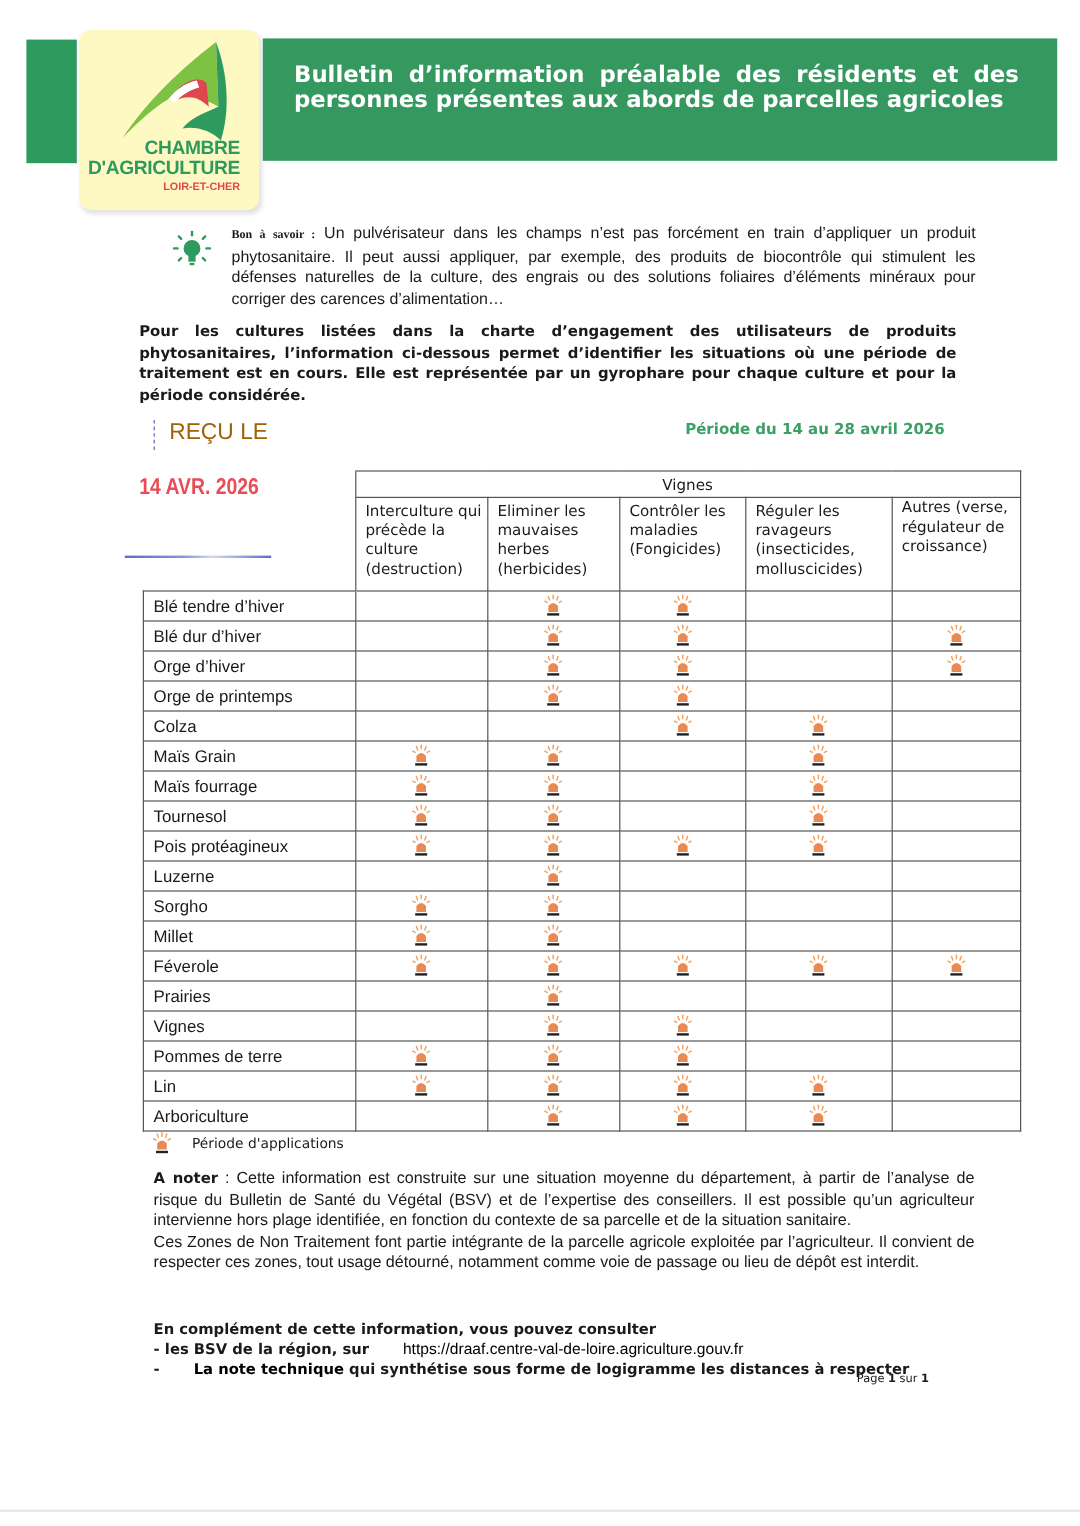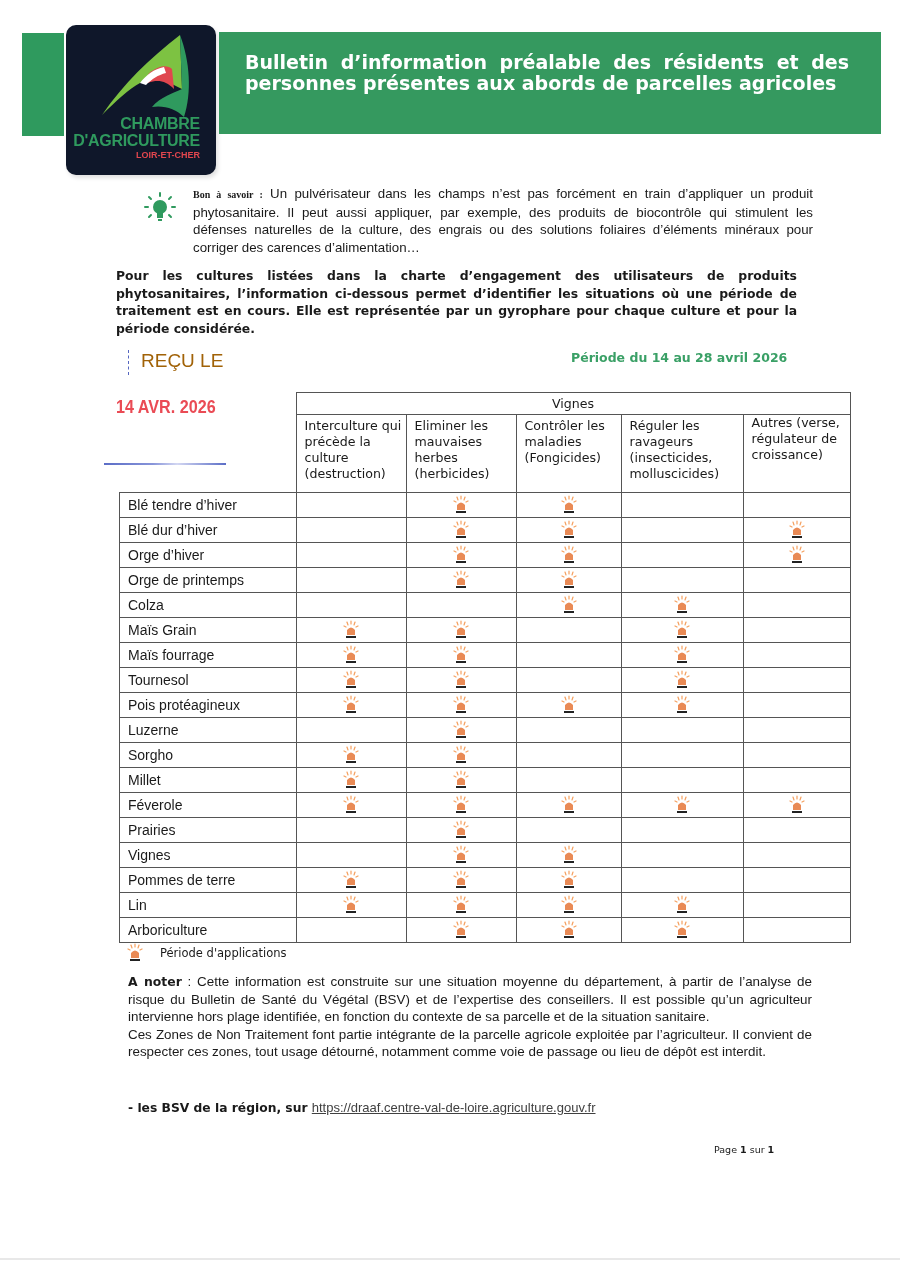--- a/index.html
+++ b/index.html
@@ -1,21 +1,21 @@
 <!DOCTYPE html>
 <html><head>
 <meta charset="utf-8">
 <style>
   html, body { margin:0; padding:0; background:#ffffff; }
   body { width:900px; height:1272px; position:relative; overflow:hidden; font-family:"DejaVu Sans", sans-serif; color:#1a1a1a; }
   .abs { position:absolute; }
 
   
   .left-bar { left:22px; top:33px; width:42px; height:103px; background:#2f9a5e; }
-  .logo-card { left:66px; top:25px; width:150px; height:150px; background:#0f172a; border-radius:10px; box-shadow: 2px 3px 4px rgba(0,0,0,0.12); }
+  .logo-card { left:66px; top:25px; width:150px; height:150px; background:#fef9c3; border-radius:10px; box-shadow: 2px 3px 4px rgba(0,0,0,0.12); }
   .logo-svg { position:absolute; left:28px; top:6px; width:100px; height:92px; }
   .logo-t1, .logo-t2 { position:absolute; right:16px; font-family:"Liberation Sans", sans-serif; font-weight:bold; color:#2f9a5e; letter-spacing:-0.3px; }
   .logo-t1 { top:90px; font-size:16px; }
   .logo-t2 { top:107px; font-size:16px; }
   .logo-t3 { position:absolute; right:16px; top:125px; font-family:"Liberation Sans", sans-serif; font-weight:bold; font-size:9px; color:#e0464e; }
   .title-band { left:219px; top:32px; width:662px; height:102px; background:#35995f; }
   .title-text { position:absolute; left:26px; top:20px; width:604px; color:#fff; font-weight:bold; font-size:19px; line-height:21px; text-align:justify; text-align-last:left; }
 
   
   .bulb { left:144px; top:192px; width:32px; height:32px; }
@@ -46,21 +46,21 @@
   td.cell { text-align:center; vertical-align:middle; }
   .gyro { display:inline-block; width:18px; height:20px; vertical-align:middle; }
 
   .legend-icon { left:125px; top:943px; width:20px; height:20px; }
   .legend-text { left:160px; top:946px; font-size:11.5px; }
 
   .note { left:128px; top:973px; width:684px; font-family:"Liberation Sans", sans-serif; font-size:13.4px; line-height:17.6px; text-align:justify; }
   .note b { font-family:"DejaVu Sans", sans-serif; font-size:12.4px; }
 
   .more { left:128px; top:1100px; width:684px; font-weight:bold; font-size:12.3px; line-height:16.4px; }
-  .more a { color:#404040; font-weight:normal; text-decoration:underline; font-family:"Liberation Sans", sans-serif; font-size:13px; }
+  .more a { color:#000000; font-weight:normal; font-family:"Liberation Sans", sans-serif; font-size:13px;margin-left:24px; }
   .more a.bold { font-weight:bold; font-family:"DejaVu Sans", sans-serif; font-size:12.3px; }
 
   .pager { left:714px; top:1144px; font-size:9.5px; }
   .bottom-line { left:0; top:1258px; width:900px; height:2px; background:#e8e8e8; }
 </style>
 </head>
 <body>
 
 <div class="abs left-bar"></div>
 <div class="abs logo-card">
@@ -757,18 +757,20 @@
   <rect x="4" y="16" width="10" height="2" fill="#222"></rect>
 </svg>
 <div class="abs legend-text">Période d'applications</div>
 
 <div class="abs note">
   <div><b>A noter</b><span> : Cette information est construite sur une situation moyenne du département, à partir de l’analyse de risque du Bulletin de Santé du Végétal (BSV) et de l’expertise des conseillers. Il est possible qu’un agriculteur intervienne hors plage identifiée, en fonction du contexte de sa parcelle et de la situation sanitaire.</span></div>
   <div>Ces Zones de Non Traitement font partie intégrante de la parcelle agricole exploitée par l’agriculteur. Il convient de respecter ces zones, tout usage détourné, notamment comme voie de passage ou lieu de dépôt est interdit.</div>
 </div>
 
 <div class="abs more">
+  <div>En complément de cette information, vous pouvez consulter</div>
   <div><span>- les BSV de la région, sur </span><a>https://draaf.centre-val-de-loire.agriculture.gouv.fr</a></div>
+  <div><span>- </span><a class="bold">La note technique</a><span> qui synthétise sous forme de logigramme les distances à respecter</span></div>
 </div>
 
 <div class="abs pager"><span>Page </span><b>1</b><span> sur </span><b>1</b></div>
 
 <div class="abs bottom-line"></div>
 
 </body></html>

